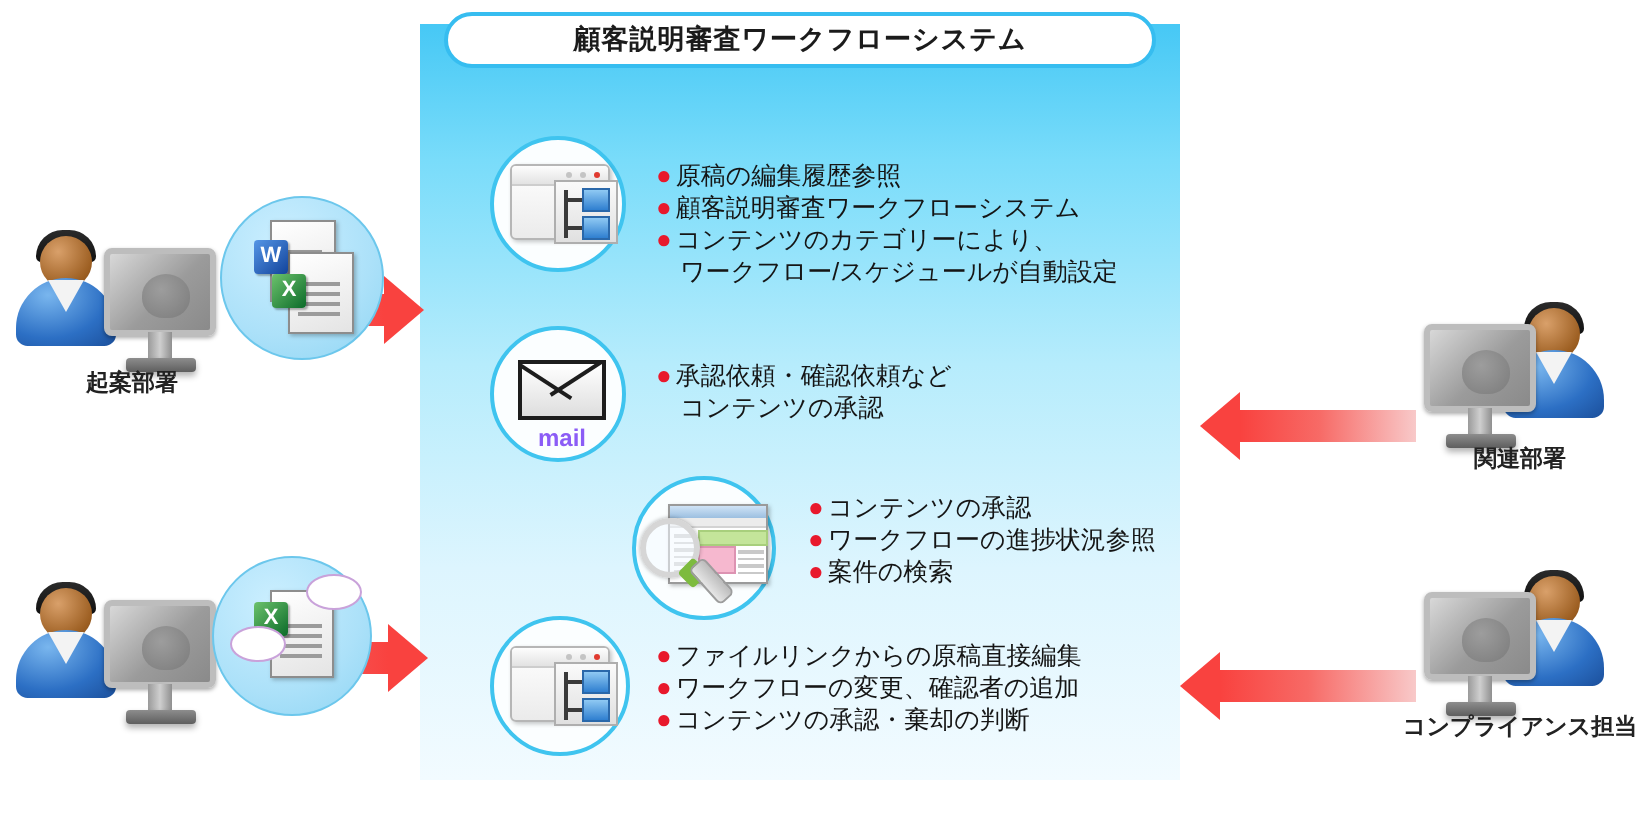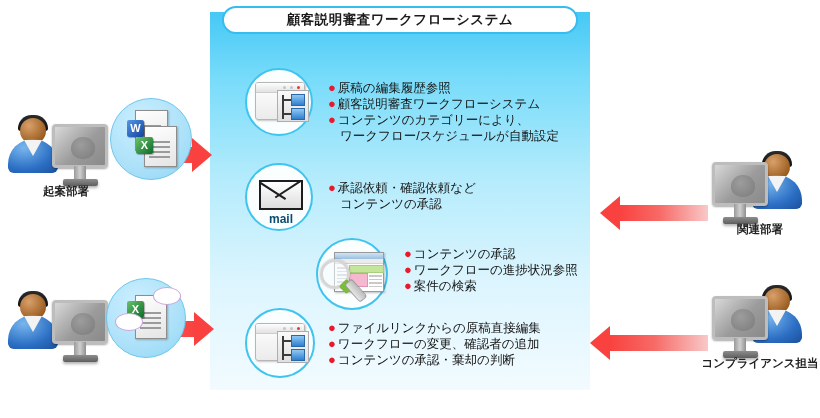--- a/index.html
+++ b/index.html
@@ -183,21 +183,21 @@
   .env .fold{
     position:absolute;left:0;top:0;width:100%;height:100%;
     overflow:hidden;
   }
   .env .fold s{
     position:absolute;display:block;background:#1d1d1d;height:1.6px;width:30px;
     transform-origin:0 0;
   }
   .mailword{
     position:absolute;left:0;top:44px;width:68px;text-align:center;
-    font-size:12px;font-weight:700;color:#0c4a6e;
+    font-size:12px;font-weight:700;color:#8b5cf6;
   }
 
   
   .browser{
     position:absolute;left:16px;top:7px;width:50px;height:40px;
     background:#fff;border:1px solid #9a9a9a;box-sizing:border-box;
     box-shadow:1px 1px 2px rgba(0,0,0,.25);
   }
   .browser .tb{position:absolute;left:0;top:0;right:0;height:6px;
     background:linear-gradient(180deg,#cfe3f6,#9cbfe0);border-bottom:1px solid #8fa9c4;}

